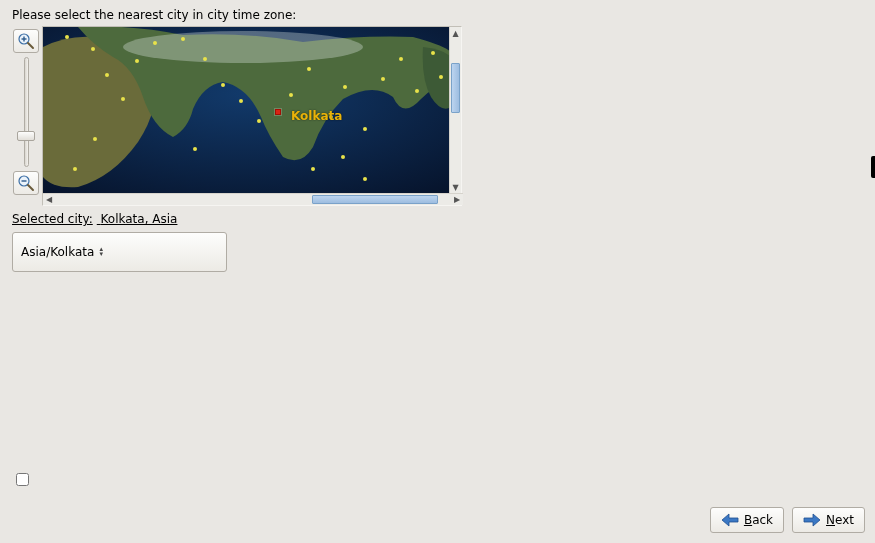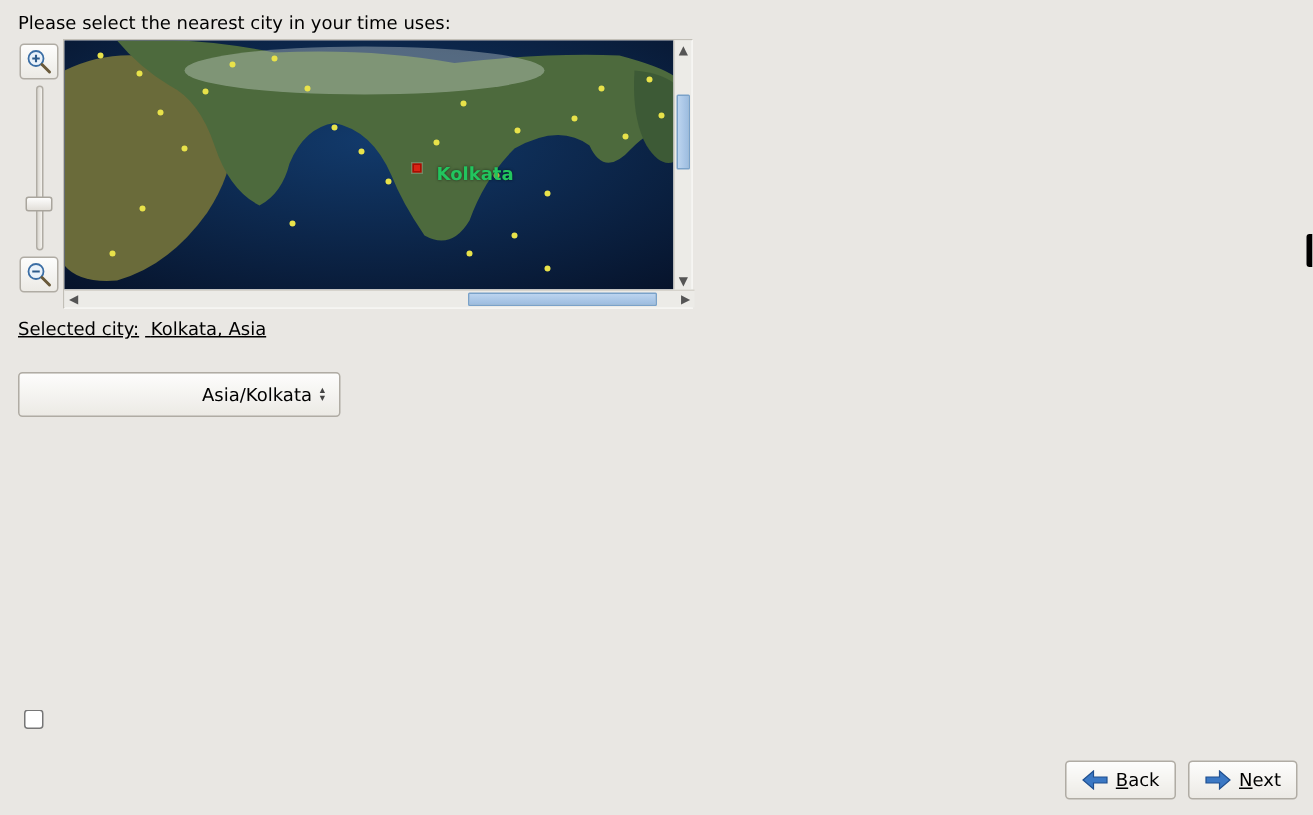--- a/index.html
+++ b/index.html
@@ -103,21 +103,21 @@
     top: 82px;
     width: 6px; height: 6px;
     background: #d92314;
     border: 1px solid #a50e03;
     box-shadow: 0 0 0 1px rgba(255,255,255,0.2);
   }
   .marker-label {
     position: absolute;
     left: 248px;
     top: 82px;
-    color: #22c55e;
+    color: #eab308;
     font-weight: bold;
     font-size: 12px;
     text-shadow: 0 0 2px rgba(0,0,0,0.6);
   }
   .vscrollbar {
     width: 12px;
     height: 166px;
     background: #ecebe7;
     border-left: 1px solid #d6d3cc;
     position: relative;
@@ -176,30 +176,30 @@
     border: 1px solid #7aa2c9;
     border-radius: 1px;
     cursor: grab;
   }
   .selected-line {
     margin-top: 6px;
     text-decoration: underline;
   }
   .selected-line .label { margin-right: 4px; }
   .tz-select {
-    margin-top: 22px;
+    margin-top: 6px;
     width: 215px;
-    height: 30px;
+    height: 40px;
     border: 1px solid #b0aca4;
     border-radius: 3px;
     background: linear-gradient(#fdfdfc,#eceae5);
     display: flex;
     align-items: center;
     padding: 0 4px 0 8px;
-    justify-content: flex-end;
+    justify-content: flex-start;
     cursor: pointer;
   }
   .spin-arrows {
     width: 14px;
     display: flex;
     flex-direction: column;
     align-items: center;
     line-height: 5px;
     color: #444;
     font-size: 7px;
@@ -249,21 +249,21 @@
     width: 4px;
     height: 22px;
     background: #000;
     border-radius: 2px 0 0 2px;
   }
 </style>
 </head>
 <body>
 
 <div class="content">
-  <div class="instructions">Please select the nearest city in your time uses:</div>
+  <div class="instructions">Please select the nearest city in city time zone:</div>
 
   <div class="map-area">
 
     <div class="zoom-controls">
       <div class="zoom-btn">
         <svg width="18" height="18" viewBox="0 0 18 18">
           <circle cx="7" cy="7" r="5" fill="#eaf2fa" stroke="#3b6ea5" stroke-width="1.2"></circle>
           <line x1="11" y1="11" x2="16" y2="16" stroke="#6a5a3a" stroke-width="2" stroke-linecap="round"></line>
           <line x1="4.5" y1="7" x2="9.5" y2="7" stroke="#2c5a8a" stroke-width="1.4"></line>
           <line x1="7" y1="4.5" x2="7" y2="9.5" stroke="#2c5a8a" stroke-width="1.4"></line>

